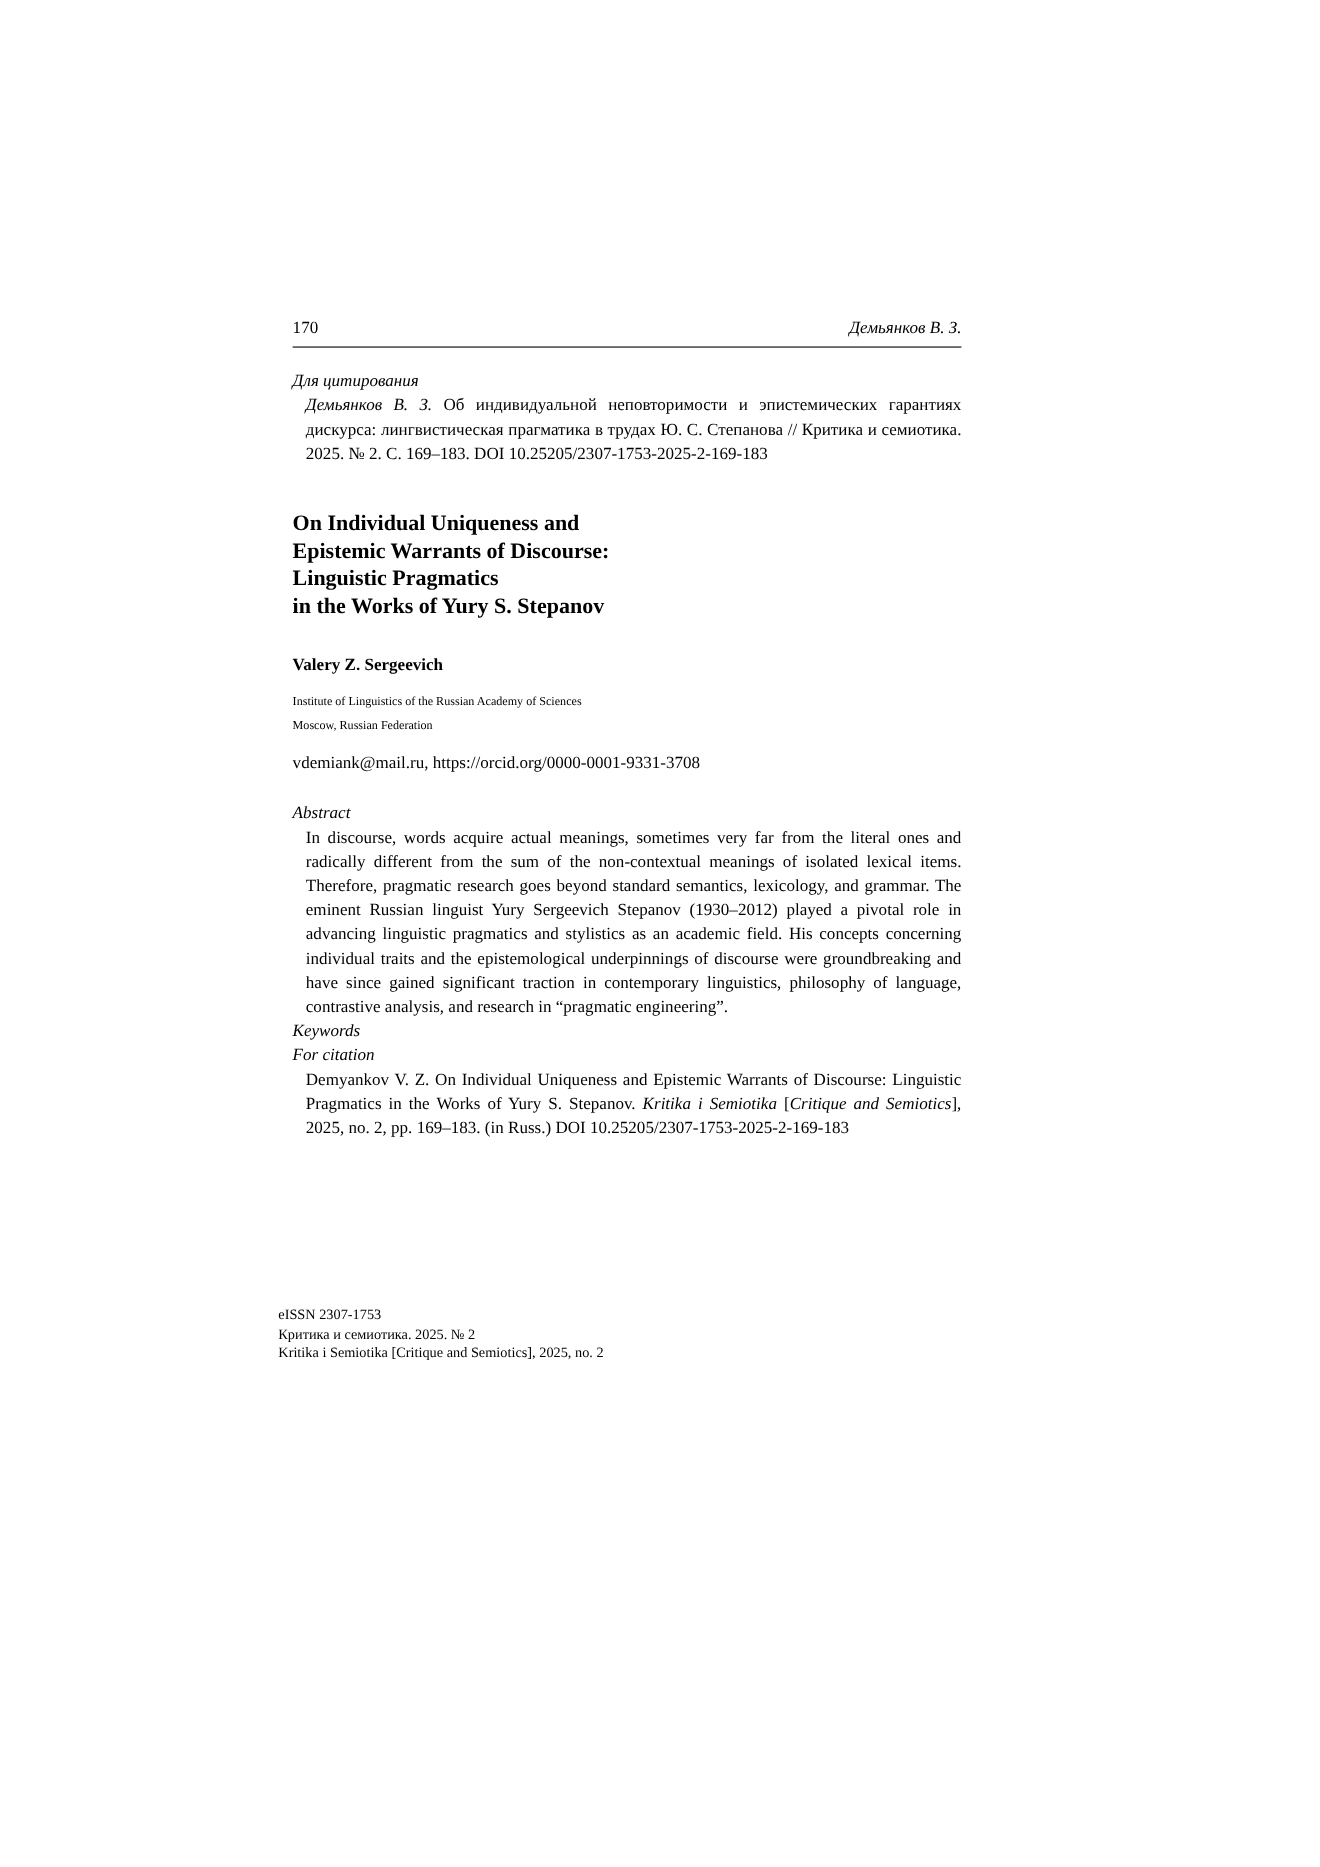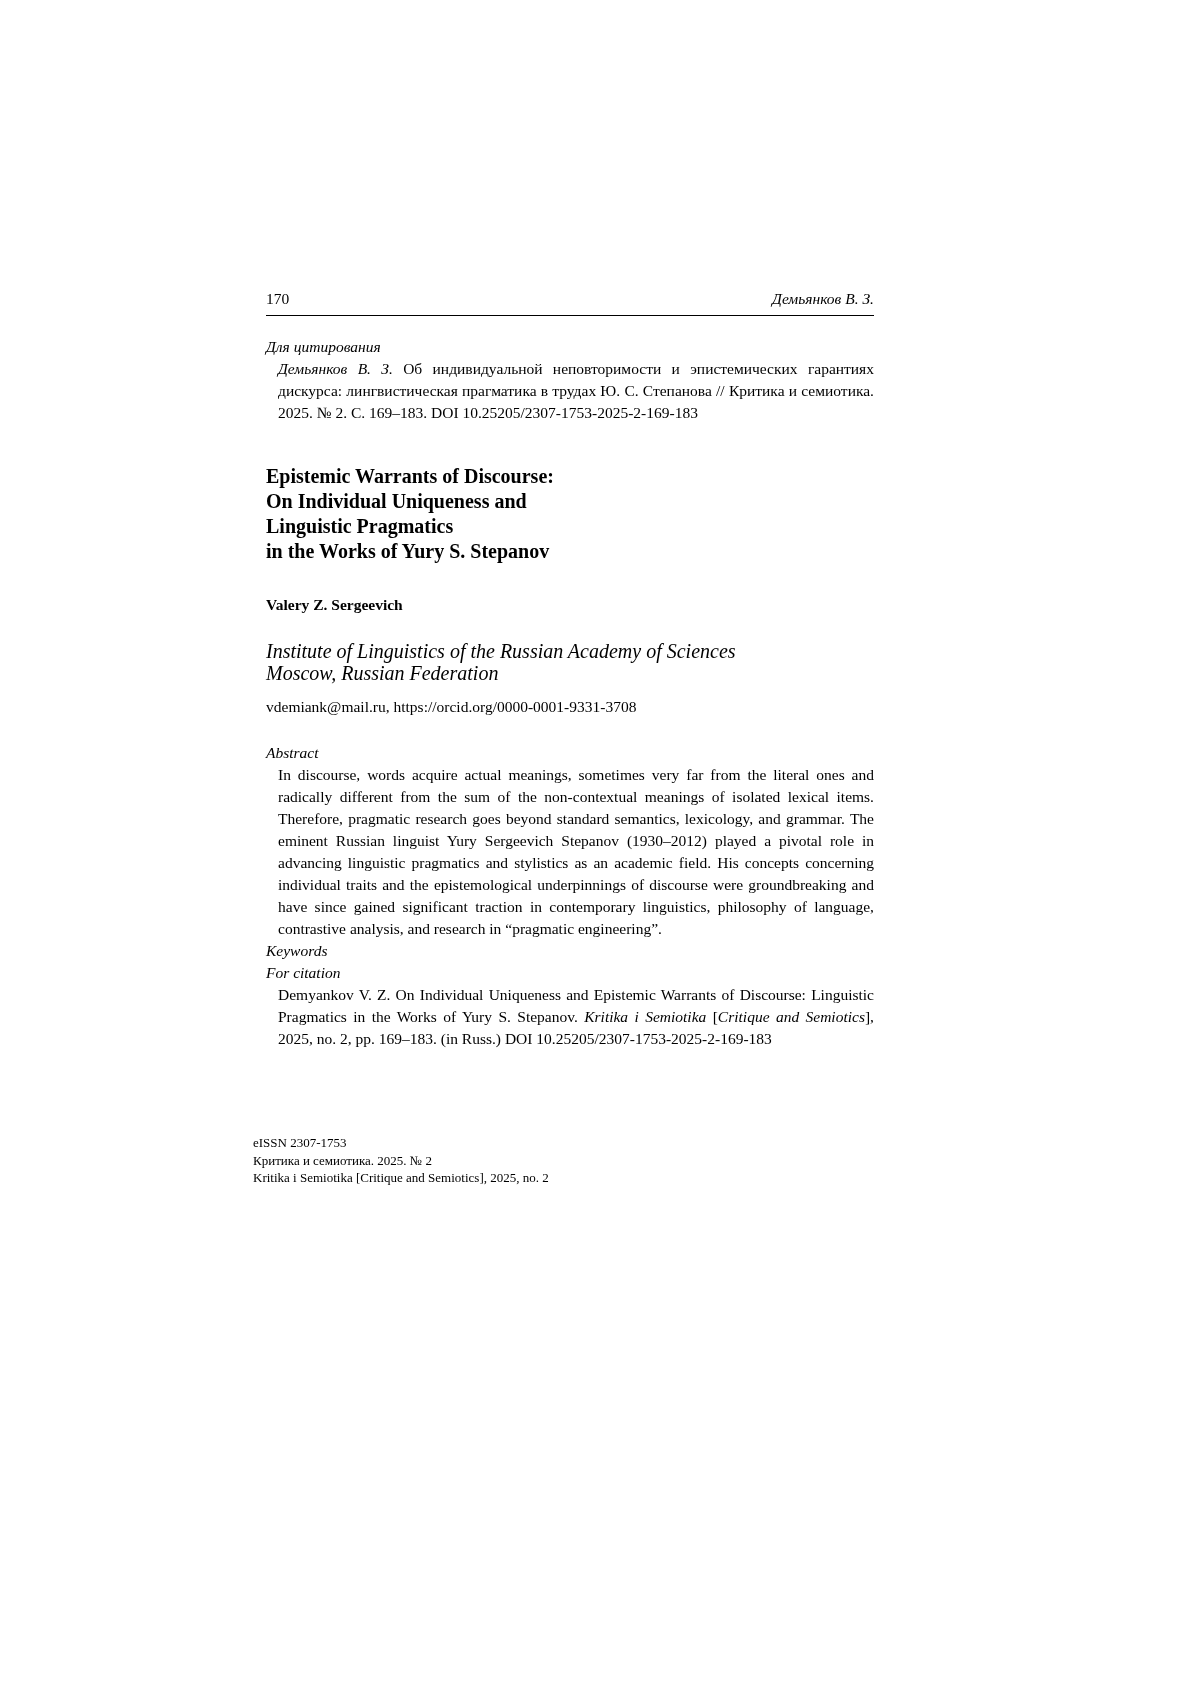--- a/index.html
+++ b/index.html
@@ -47,56 +47,55 @@
     font-size: 20px;
     line-height: 25px;
   }
   .author-name {
     margin-top: 30px;
     font-weight: bold;
     font-size: 15.5px;
     line-height: 22px;
   }
   .affiliation {
-    margin-top: 24px;
-    font-size: 20px;
+    margin-top: 11px;
+    font-size: 11px;
     line-height: 22px;
-    font-style: italic;
   }
   .contact-line {
     margin-top: 12px;
     font-size: 15.5px;
     line-height: 22px;
   }
   .abstract-gap { margin-top: 24px; }
   .footer {
     position: absolute;
     left: 253px;
-    top: 1134px;
+    top: 1186px;
     font-size: 13px;
     line-height: 17.5px;
   }
 </style>
 </head>
 <body>
 
 <div class="page">
   <div class="content">
 
     <div class="running-header">
       <span class="head-left">170</span>
       <span class="head-right">Демьянков В. З.</span>
     </div>
 
     <div class="section-label">Для цитирования</div>
     <div class="indent-block"><span class="italic">Демьянков В. З. </span><span>Об индивидуальной неповторимости и эпистемических гарантиях дискурса: лингвистическая прагматика в трудах Ю. С. Степанова // Критика и семиотика. 2025. № 2. С. 169–183. DOI 10.25205/2307-1753-2025-2-169-183</span></div>
 
     <div class="article-title">
+      <div>On Individual Uniqueness and</div>
       <div>Epistemic Warrants of Discourse:</div>
-      <div>On Individual Uniqueness and</div>
       <div>Linguistic Pragmatics</div>
       <div>in the Works of Yury S. Stepanov</div>
     </div>
 
     <div class="author-name">Valery Z. Sergeevich</div>
 
     <div class="affiliation">
       <div>Institute of Linguistics of the Russian Academy of Sciences</div>
       <div>Moscow, Russian Federation</div>
     </div>

